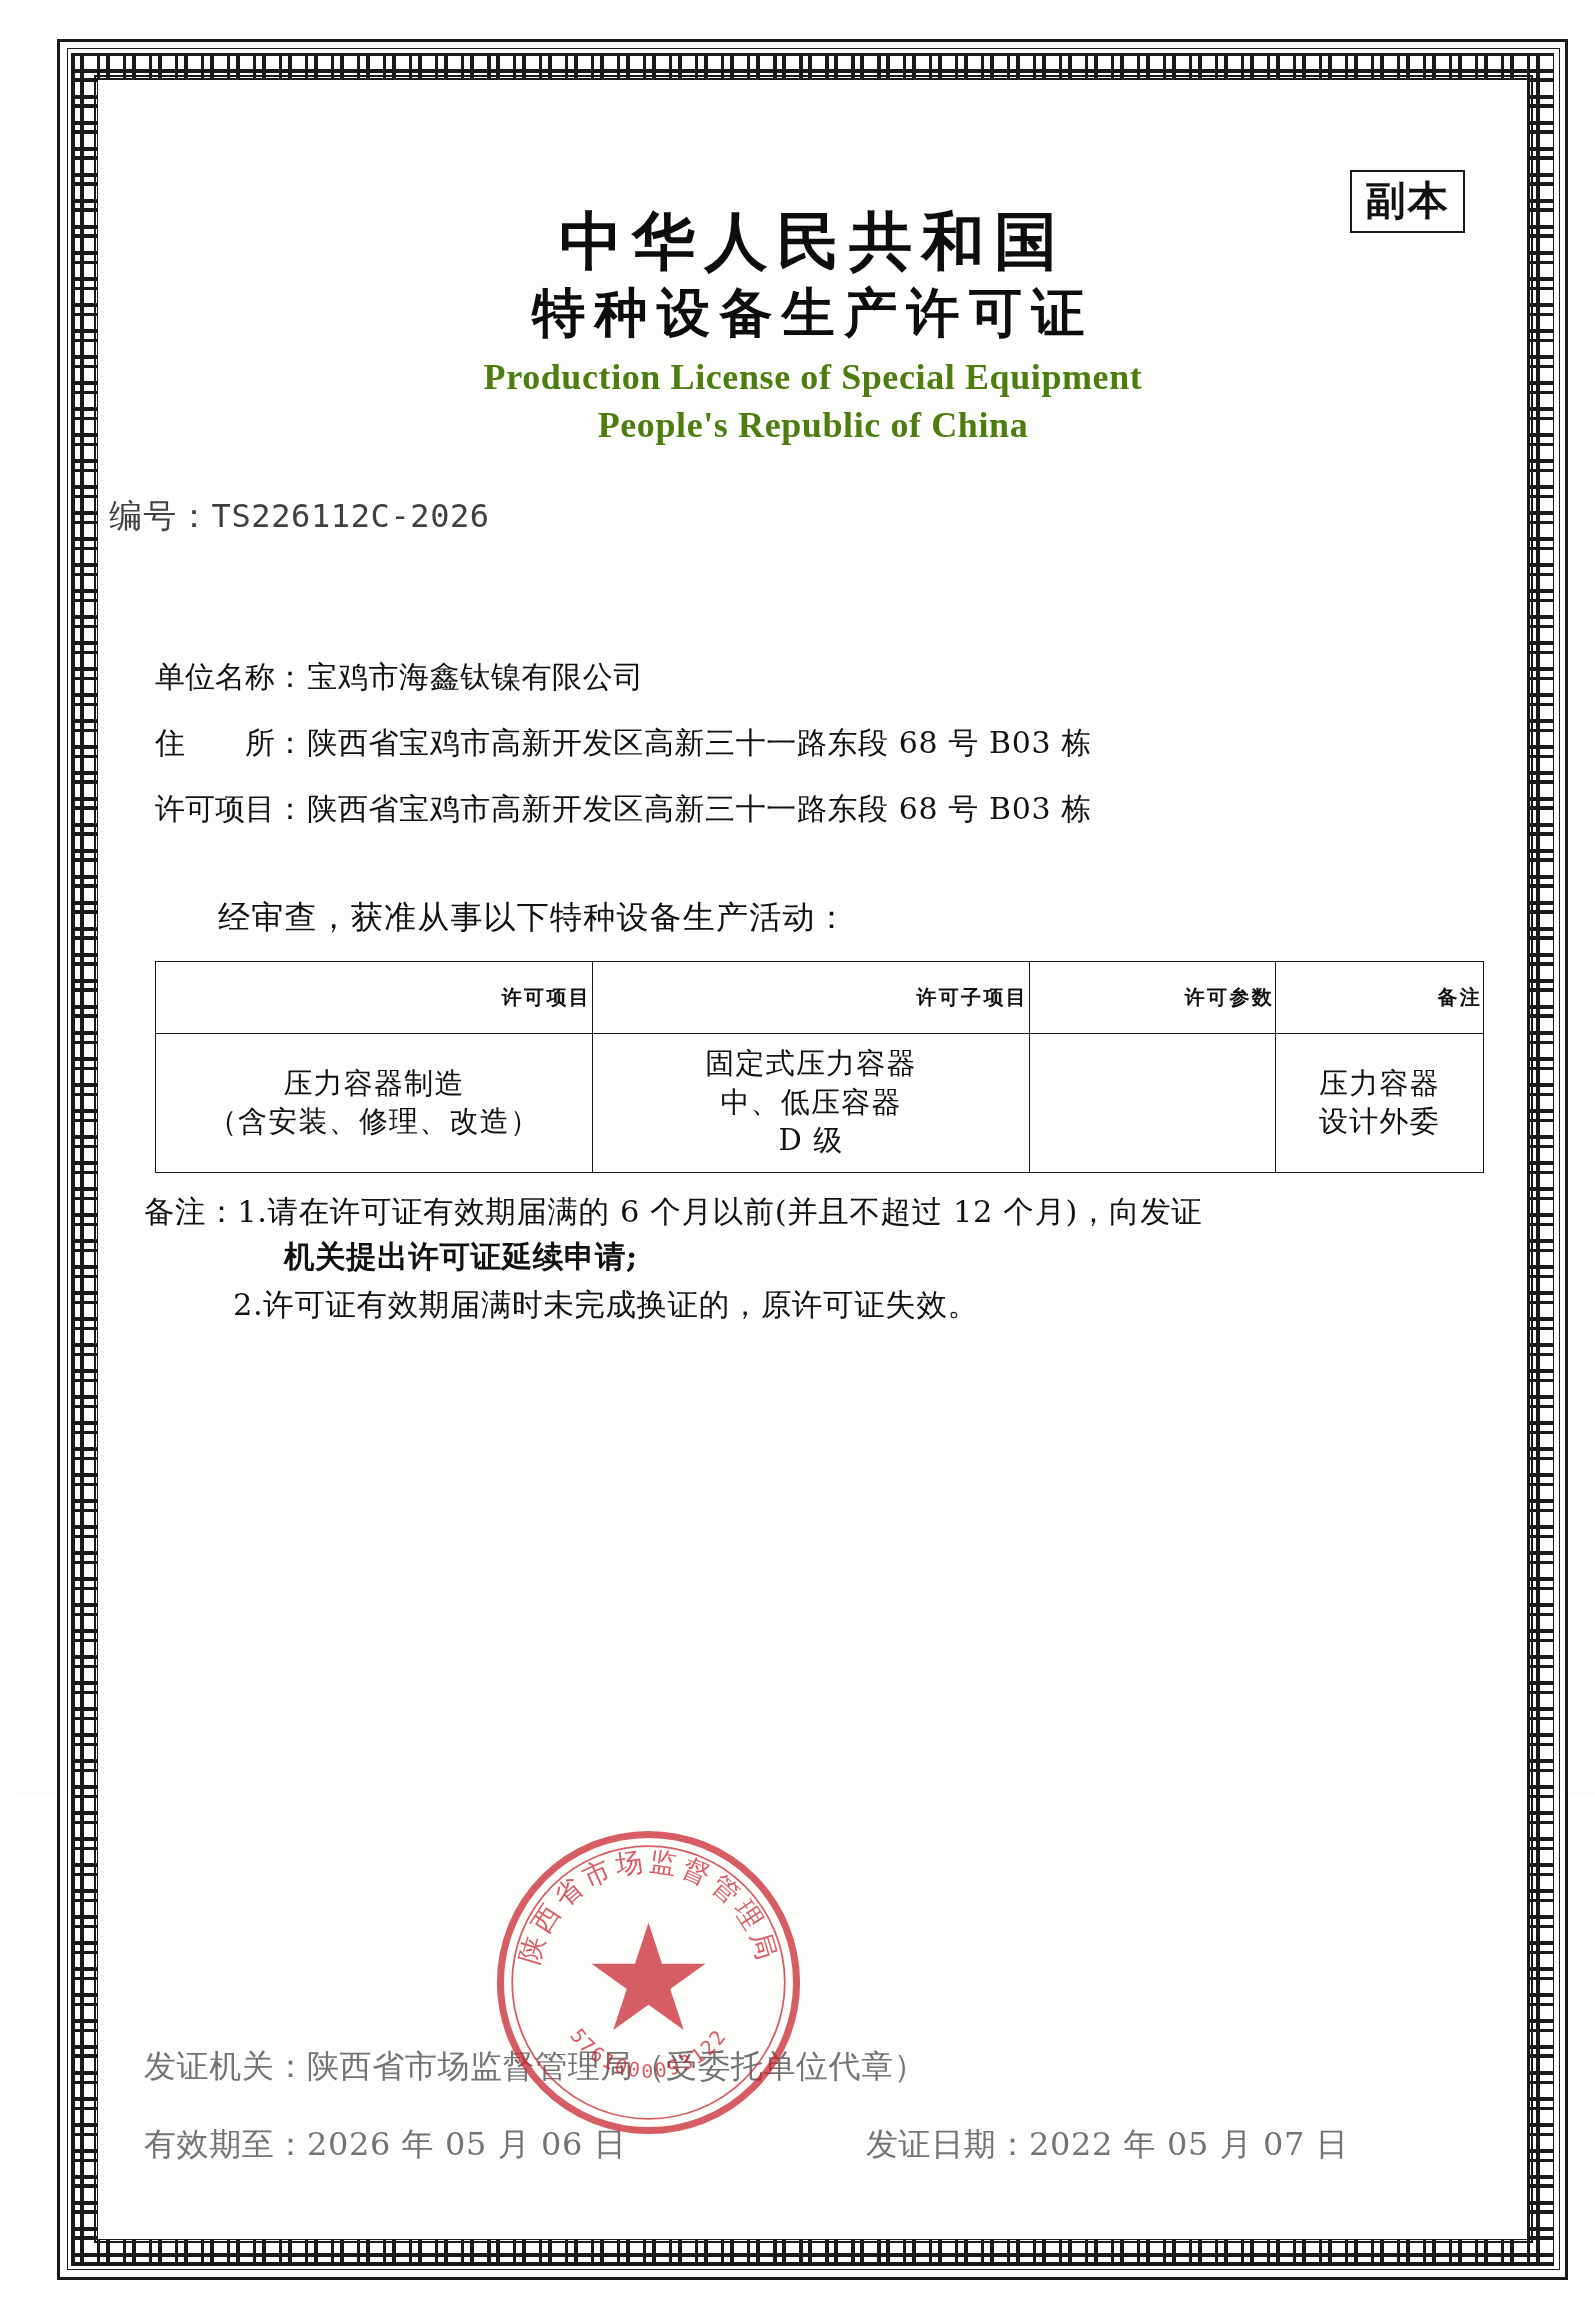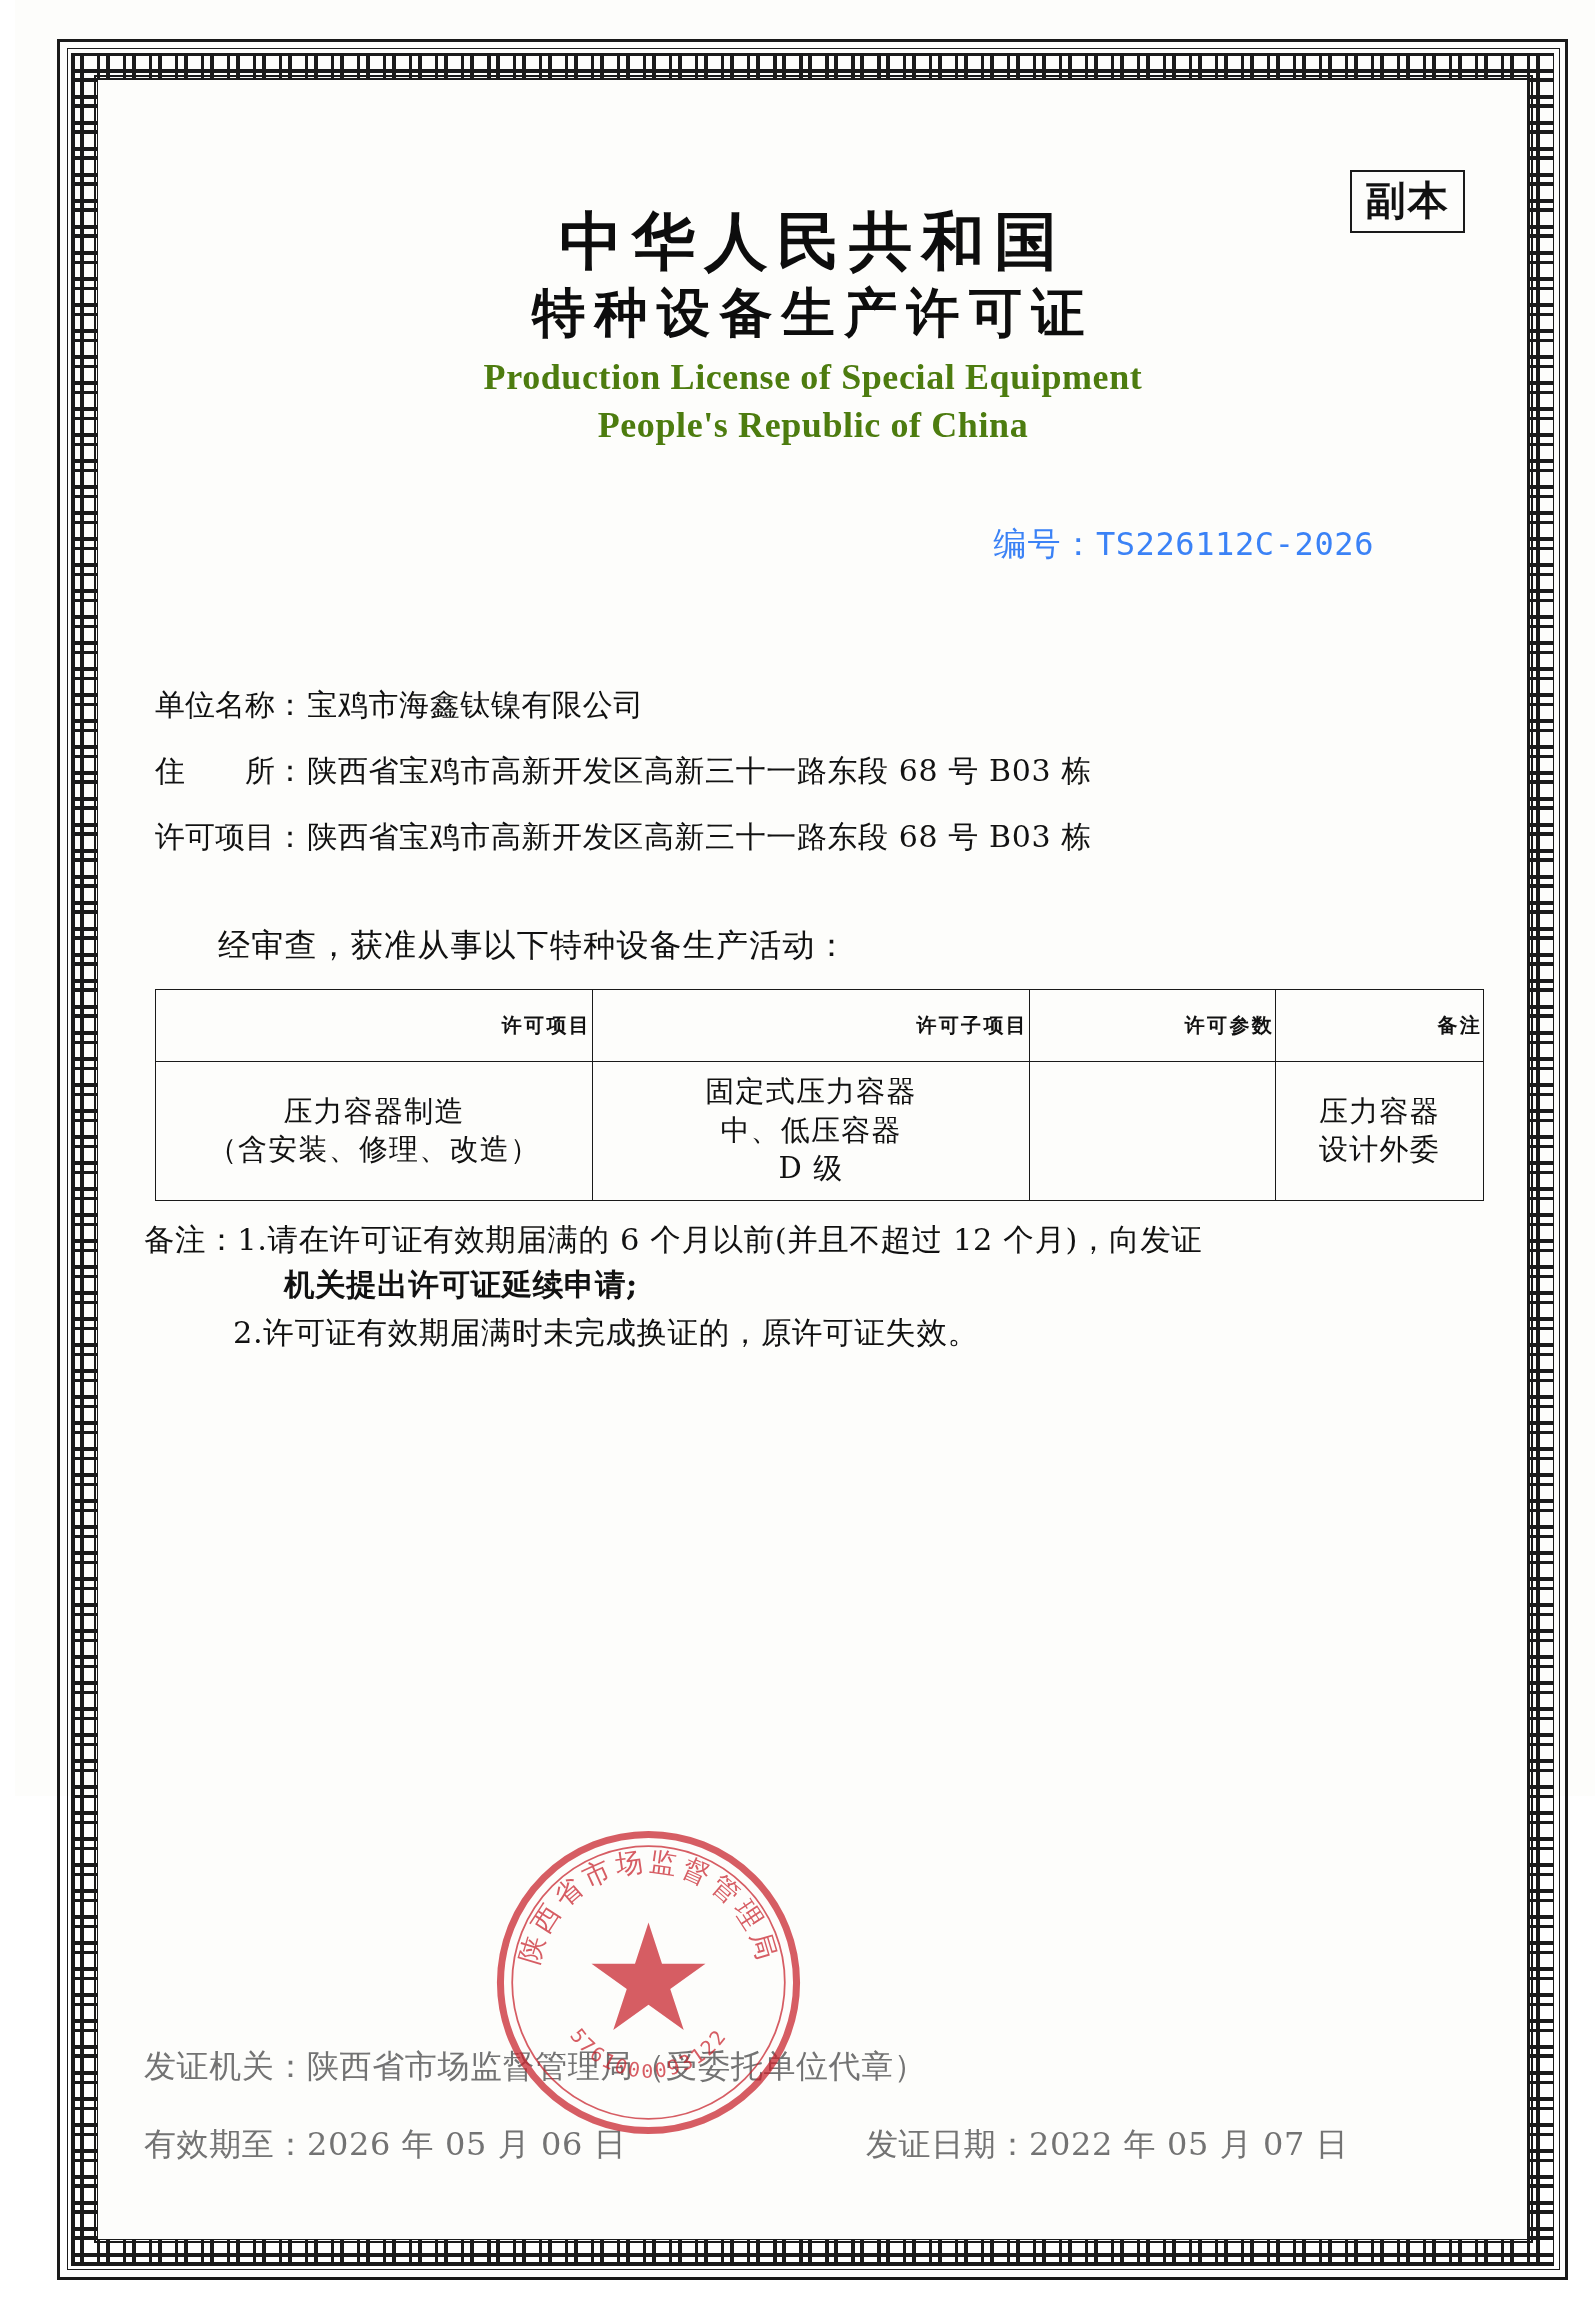--- a/index.html
+++ b/index.html
@@ -115,26 +115,26 @@
     font-family: "Liberation Serif", "DejaVu Serif", serif;
     font-weight: 700;
     font-size: 36px;
     line-height: 1.35;
     letter-spacing: 0.6px;
     color: #4d7c0f;
   }
   .title-en1 { margin-top: 8.2px; }
 
   .serial-row {
-    margin-top: 72px;
-    text-align: right;
+    margin-top: 44px;
+    text-align: left;
     padding-right: 143px;
     font-size: 33px;
     letter-spacing: 1.2px;
-    color: #3b82f6;
+    color: #404040;
   }
   .serial-label {
     font-family: "DejaVu Serif", "Liberation Serif", serif;
   }
   .serial-value {
     font-family: "DejaVu Sans Mono", "Liberation Mono", monospace;
     font-size: 32px;
     letter-spacing: 0.6px;
   }
 

